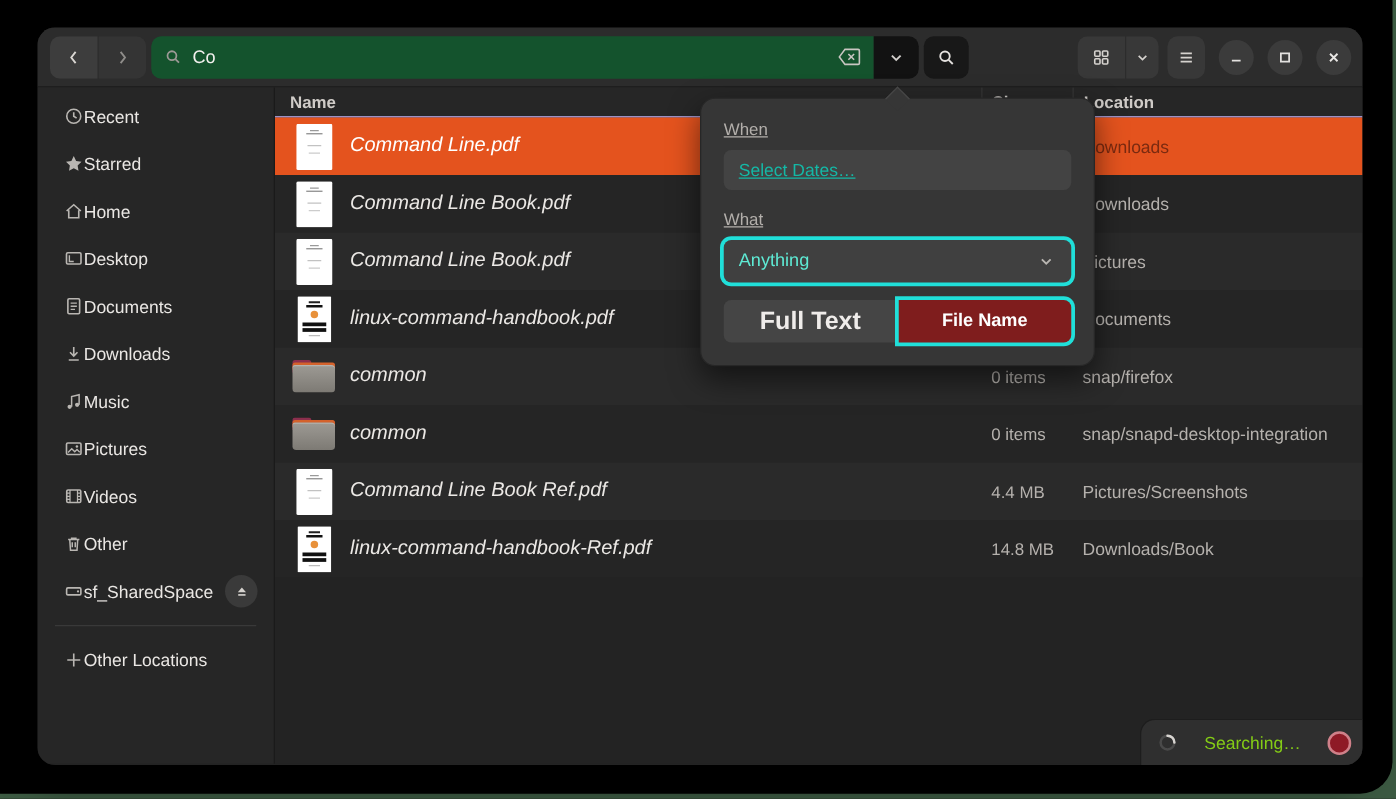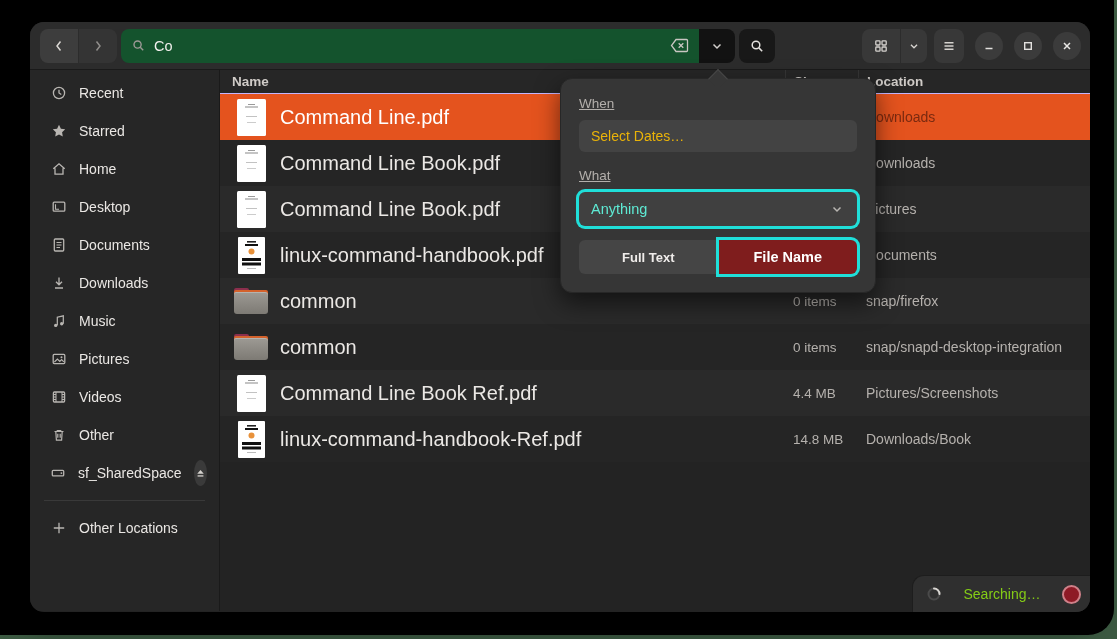--- a/index.html
+++ b/index.html
@@ -41,21 +41,21 @@
   .menu-btn { width:30px; height:34px; background:#383838; border-radius:8px; margin-left:7px; }
   .winctl { width:28px; height:28px; border-radius:50%; background:#3b3b3b; margin-left:11px; }
   .winctl:first-of-type { margin-left:20px; }
   
   .content { display:flex; height:541px; }
   .sidebar {
     width:190px; background:#262626; border-right:1px solid #1a1a1a;
     padding-top:4px; flex-shrink:0;
   }
   .side-item {
-    height:38px; display:flex; align-items:center; gap:12px;
+    height:38px; display:flex; align-items:center; 
     padding:0 8px 0 15px; margin:0 5px; border-radius:6px; cursor:pointer;
     color:#eae7e4; font-size:14px;
   }
   .side-item .sicon { width:17px; display:flex; justify-content:center; color:#b9b6b2; }
   .side-label { flex:1; }
   .eject-btn {
     width:26px; height:26px; border-radius:50%; background:#3a3a3a;
     display:flex; align-items:center; justify-content:center; color:#d6d3cf;
   }
   .side-sep { height:1px; background:rgba(255,255,255,.09); margin:8px 14px; }
@@ -68,21 +68,21 @@
   .col-name { width:565px; padding-left:12px; }
   .col-size { width:73px; padding-left:8px; border-left:1px solid rgba(255,255,255,.07); align-self:stretch; display:flex; align-items:center; }
   .col-loc  { flex:1; padding-left:8px; border-left:1px solid rgba(255,255,255,.07); align-self:stretch; display:flex; align-items:center; }
   .row { height:46px; display:flex; align-items:center; cursor:pointer; }
   .row:nth-child(odd) { background:#252525; }
   .row:nth-child(even){ background:#2a2a2a; }
   .row.selected { background:#e4531e; }
   .cell-name { width:565px; display:flex; align-items:center; gap:12px; padding-left:14px; overflow:hidden; }
   .cell-size { width:73px; padding-left:8px; font-size:13.5px; color:#b5b1ad; }
   .cell-loc  { flex:1; padding-left:8px; font-size:14px; color:#b5b1ad; }
-  .row .fname { font-size:20px; color:#ebe8e5; white-space:nowrap; }
+  .row .fname { font-size:16px; color:#ebe8e5; white-space:nowrap;font-style:italic; }
   .row.selected .fname { color:#ffffff; }
   .row.selected .cell-size, .row.selected .cell-loc { color:#7a2a10; }
   
   .ficon { width:34px; display:flex; justify-content:center; flex-shrink:0; }
   .icon-folder { width:34px; height:26px; position:relative; }
   .icon-folder .back { position:absolute; top:0; left:0; width:15px; height:10px; background:#8c2f4d; border-radius:2px 2px 0 0; }
   .icon-folder .accent { position:absolute; top:2px; left:0; right:0; height:7px; background:#d4622c; border-radius:2px; }
   .icon-folder .front { position:absolute; top:4px; left:0; right:0; bottom:0; background:linear-gradient(#9d9a94,#7d7a74); border-radius:2px 3px 3px 3px; box-shadow:inset 0 1px rgba(255,255,255,.25); }
   
   .popover {
@@ -91,34 +91,34 @@
     box-shadow:0 10px 24px rgba(0,0,0,.55); padding:17px 18px 18px;
   }
   .popover .arrow {
     position:absolute; top:-7px; left:150px; width:14px; height:14px;
     background:#363636; transform:rotate(45deg);
     border-left:1px solid #474747; border-top:1px solid #474747;
   }
   .pop-label { font-size:13.5px; color:#b3afab; margin-bottom:9px;text-decoration:underline; }
   .pop-btn-dates {
     width:100%; height:32px; background:#434343; border-radius:6px;
-    display:flex; align-items:center; padding:0 12px; color:#eab308; font-size:14px;
-    margin-bottom:16px; cursor:pointer;
+    display:flex; align-items:center; padding:0 12px; color:#14b8a6; font-size:14px;
+    margin-bottom:16px; cursor:pointer;text-decoration:underline;
   }
   .pop-select {
     width:100%; height:34px; background:#404040; border-radius:6px;
     display:flex; align-items:center; padding:0 12px; color:#5eead4; font-size:14.5px;
     box-shadow:0 0 0 3px #20dfd9; cursor:pointer;
   }
   .pop-select .sel-spacer { flex:1; }
   .pop-linked { display:flex; margin-top:14px; height:34px; }
   .pop-btn-fulltext {
     flex:1; background:#454545; border-radius:6px 0 0 6px; border-right:1px solid #2e2e2e;
     display:flex; align-items:center; justify-content:center;
-    color:#efecea; font-size:13px; font-weight:600; cursor:pointer;
+    color:#efecea; font-size:20px; font-weight:600; cursor:pointer;
   }
   .pop-btn-filename {
     flex:1; background:#7f1d1d; border-radius:0 6px 6px 0;
     display:flex; align-items:center; justify-content:center;
     color:#ffffff; font-size:14.5px; font-weight:700; cursor:pointer;
     box-shadow:0 0 0 3px #20dfd9; position:relative; z-index:1;
   }
   
   .toast {
     position:absolute; right:0; bottom:0; width:178px; height:37px; z-index:15;

